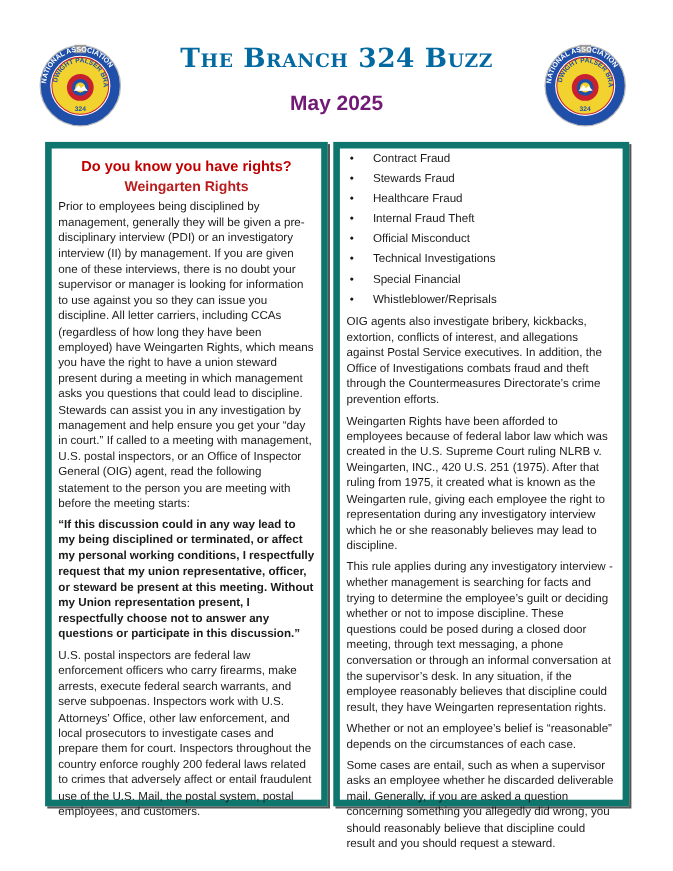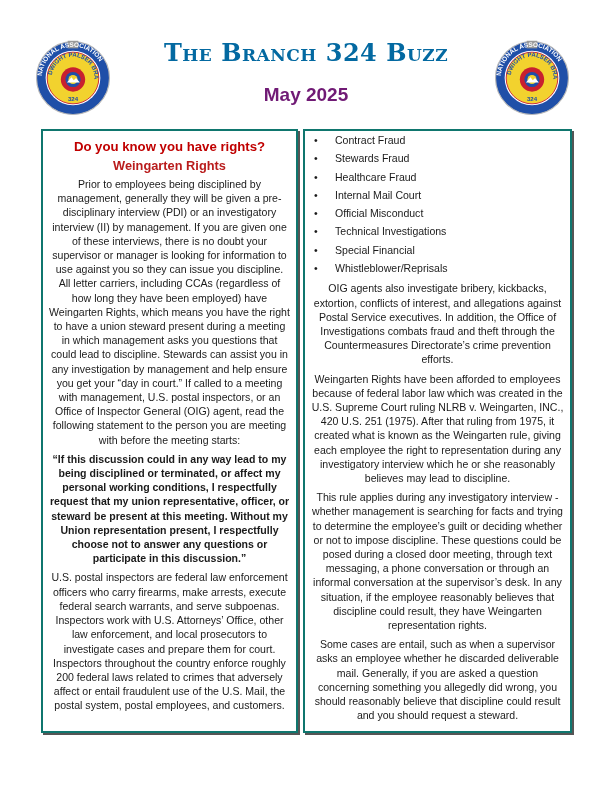--- a/index.html
+++ b/index.html
@@ -7,27 +7,27 @@
          font-family:"Liberation Sans", sans-serif; color:#1a1a1a; }
   .logo { position:absolute; width:76px; height:76px; top:40px; }
   .logo.left { left:35px; }
   .logo.right { left:494px; }
   .title { position:absolute; left:130px; width:352px; top:38px; text-align:center;
            font-family:"DejaVu Serif", serif; font-weight:bold; font-size:24px;
            letter-spacing:0.5px; color:#0369a1; font-variant:small-caps; }
   .subtitle { position:absolute; left:130px; width:352px; top:84px; text-align:center;
               font-family:"Liberation Sans", sans-serif; font-weight:bold; font-size:19px;
               color:#701a75; }
-  .box { position:absolute; top:129px; height:604px; border:2px solid #0f766e;
+  .box { position:absolute; top:129px; height:604px; border:6px solid #0f766e;
          box-shadow:2px 2px 0 #555; background:#fff; box-sizing:border-box; }
   .box.left { left:41px; width:257px; padding:6px 6px 0 6px; }
   .box.right { left:303px; width:269px; padding:0 6px 0 6px; }
   .q-title { text-align:center; color:#c00000; font-weight:bold; font-size:13.2px; margin:2px 0 4px 0; }
   .s-title { text-align:center; color:#b91c1c; font-weight:bold; font-size:12.8px; margin:0 0 4px 0; }
-  p { margin:0 0 5px 0; font-size:10.55px; line-height:14.2px;text-align:center; }
+  p { margin:0 0 5px 0; font-size:10.55px; line-height:14.2px; }
   p.quote { font-weight:bold; }
   ul { list-style:none; margin:0 0 4px 0; padding:0; }
   li { position:relative; font-size:10.55px; line-height:18.3px; padding-left:24px; }
   li .bullet { position:absolute; left:3px; top:0; }
   svg text { font-family:"Liberation Sans", sans-serif; font-weight:bold; }
 </style>
 </head>
 <body>
 
 <svg class="logo left" viewBox="0 0 100 100">
@@ -76,23 +76,24 @@
   <p>Prior to employees being disciplined by management, generally they will be given a pre-disciplinary interview (PDI) or an investigatory interview (II) by management. If you are given one of these interviews, there is no doubt your supervisor or manager is looking for information to use against you so they can issue you discipline. All letter carriers, including CCAs (regardless of how long they have been employed) have Weingarten Rights, which means you have the right to have a union steward present during a meeting in which management asks you questions that could lead to discipline. Stewards can assist you in any investigation by management and help ensure you get your “day in court.” If called to a meeting with management, U.S. postal inspectors, or an Office of Inspector General (OIG) agent, read the following statement to the person you are meeting with before the meeting starts:</p>
   <p class="quote">“If this discussion could in any way lead to my being disciplined or terminated, or affect my personal working conditions, I respectfully request that my union representative, officer, or steward be present at this meeting. Without my Union representation present, I respectfully choose not to answer any questions or participate in this discussion.”</p>
   <p> U.S. postal inspectors are federal law enforcement officers who carry firearms, make arrests, execute federal search warrants, and serve subpoenas. Inspectors work with U.S. Attorneys’ Office, other law enforcement, and local prosecutors to investigate cases and prepare them for court. Inspectors throughout the country enforce roughly 200 federal laws related to crimes that adversely affect or entail fraudulent use of the U.S. Mail, the postal system, postal employees, and customers.</p>
 </div>
 
 <div class="box right">
   <ul>
     <li><span class="bullet">•</span><span>Contract Fraud</span></li>
     <li><span class="bullet">•</span><span>Stewards Fraud</span></li>
     <li><span class="bullet">•</span><span>Healthcare Fraud</span></li>
-    <li><span class="bullet">•</span><span>Internal Mail Court</span></li>
+    <li><span class="bullet">•</span><span>Internal Fraud Theft</span></li>
     <li><span class="bullet">•</span><span>Official Misconduct</span></li>
     <li><span class="bullet">•</span><span>Technical Investigations</span></li>
     <li><span class="bullet">•</span><span>Special Financial</span></li>
     <li><span class="bullet">•</span><span>Whistleblower/Reprisals</span></li>
   </ul>
   <p>OIG agents also investigate bribery, kickbacks, extortion, conflicts of interest, and allegations against Postal Service executives. In addition, the Office of Investigations combats fraud and theft through the Countermeasures Directorate’s crime prevention efforts.</p>
   <p>Weingarten Rights have been afforded to employees because of federal labor law which was created in the U.S. Supreme Court ruling NLRB v. Weingarten, INC., 420 U.S. 251 (1975). After that ruling from 1975, it created what is known as the Weingarten rule, giving each employee the right to representation during any investigatory interview which he or she reasonably believes may lead to discipline.</p>
   <p>This rule applies during any investigatory interview - whether management is searching for facts and trying to determine the employee’s guilt or deciding whether or not to impose discipline. These questions could be posed during a closed door meeting, through text messaging, a phone conversation or through an informal conversation at the supervisor’s desk. In any situation, if the employee reasonably believes that discipline could result, they have Weingarten representation rights.</p>
+  <p>Whether or not an employee’s belief is “reasonable” depends on the circumstances of each case.</p>
   <p>Some cases are entail, such as when a supervisor asks an employee whether he discarded deliverable mail. Generally, if you are asked a question concerning something you allegedly did wrong, you should reasonably believe that discipline could result and you should request a steward.</p>
 </div>
 
 </body></html>

